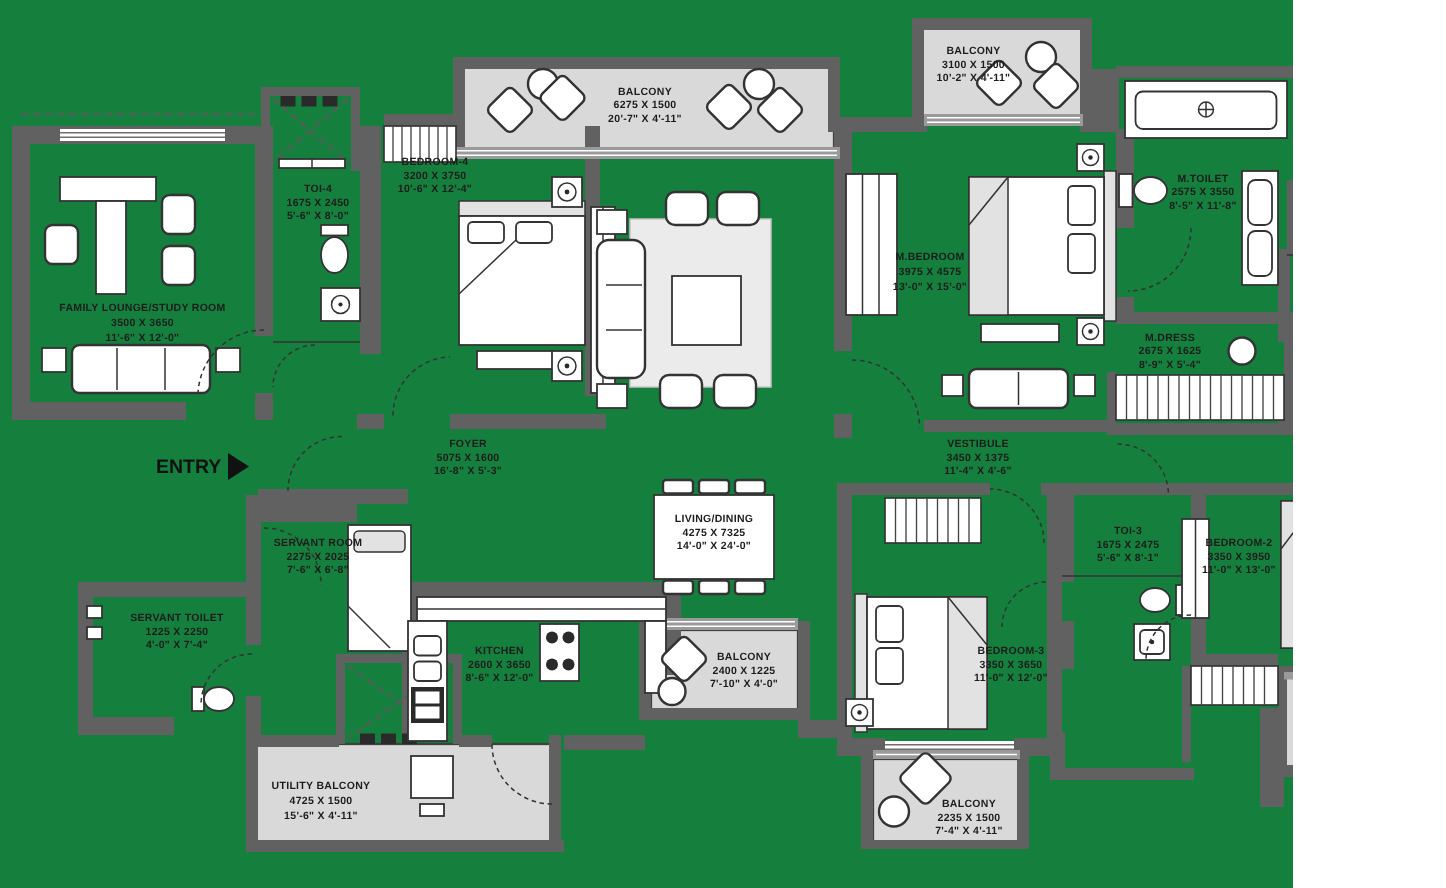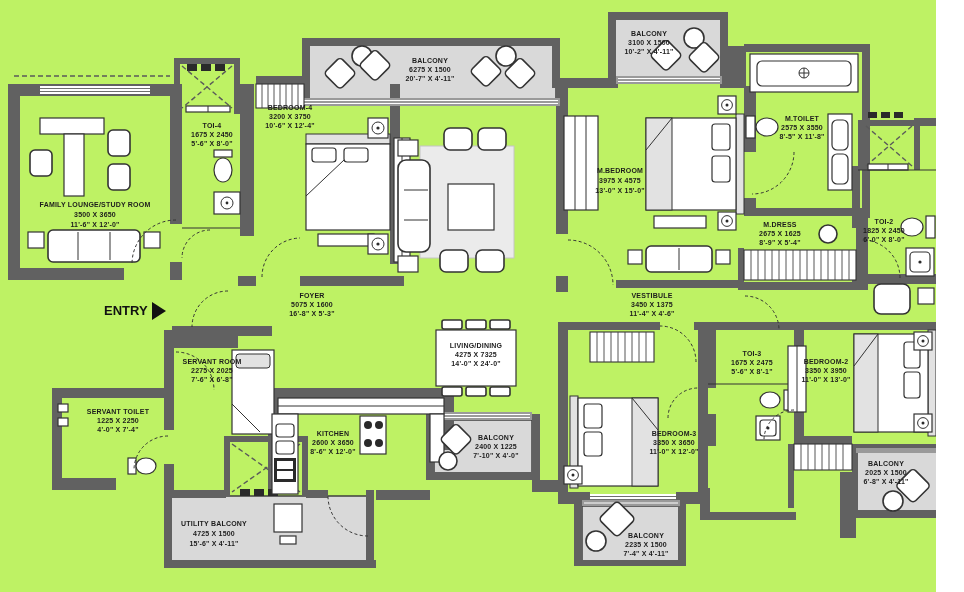--- a/index.html
+++ b/index.html
@@ -1,16 +1,16 @@
 <!DOCTYPE html>
 <html><head>
 <meta charset="utf-8">
 <style>
   html,body{margin:0;padding:0;background:#fff;}
-  .stage{position:relative;width:936px;height:592px;background:#bef264;overflow:hidden;
+  .stage{position:relative;width:862px;height:592px;background:#15803d;overflow:hidden;
          font-family:"Liberation Sans", sans-serif;}
   svg{display:block}
   .w{fill:#616161;}
   .balc{fill:#d9d9d9;stroke:#3f3f3f;stroke-width:1.5;}
   .furn{fill:#ffffff;stroke:#333;stroke-width:1.2;}
   .furnR{fill:#ffffff;stroke:#333;stroke-width:1.6;}
   .soft{fill:#e2e2e2;stroke:#333;stroke-width:1;}
   .rug{fill:#ebebeb;stroke:#c4c4c4;stroke-width:1;}
   .hatchbox{fill:#fff;stroke:#333;stroke-width:1.1;}
   .hl{stroke:#444;stroke-width:0.9;}

